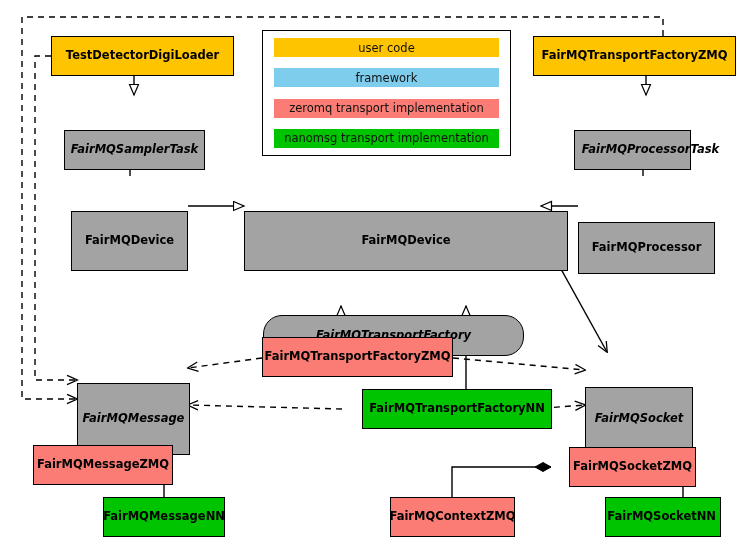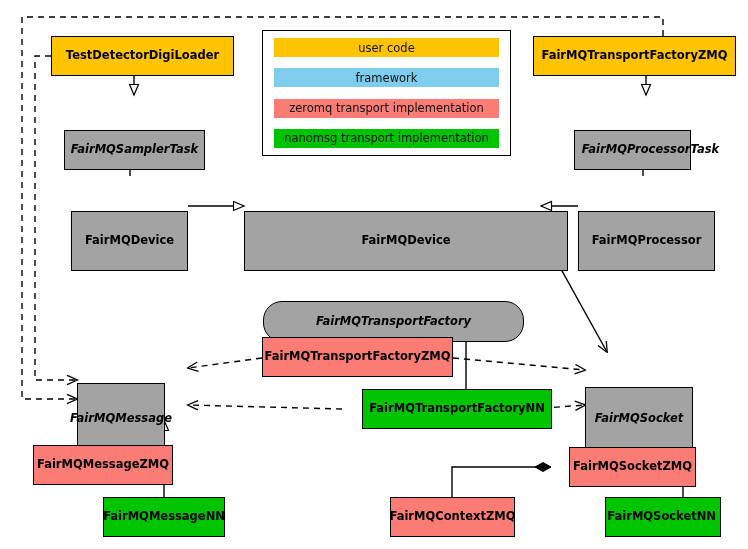--- a/index.html
+++ b/index.html
@@ -109,39 +109,39 @@
       </div>
       <div class="node framework ital" style="left: 64px; top: 95px; width: 141px; height: 40px;">
         <span>FairMQSamplerTask</span>
       </div>
       <div class="node framework bold" style="left: 71px; top: 176px; width: 117px; height: 60px;">
         <span>FairMQDevice</span>
       </div>
       <div class="node framework bold" style="left: 244px; top: 176px; width: 324px; height: 60px;">
         <span>FairMQDevice</span>
       </div>
-      <div class="node framework bold" style="left: 578px; top: 176px; width: 137px; height: 60px; text-align: center;">
+      <div class="node framework bold" style="left: 578px; top: 187px; width: 137px; height: 52px; text-align: center;">
         <span>FairMQProcessor</span>
       </div>
       <div class="node framework ital" style="left: 574px; top: 95px; width: 117px; height: 40px; padding-left: 40px;">
         <span>FairMQProcessorTask</span>
       </div>
       <div class="node user bold" style="left: 533px; top: 36px; width: 203px; height: 40px;">
         <span>FairMQTransportFactoryZMQ</span>
       </div>
-      <div class="node framework ital" style="left: 263px; top: 266px; width: 261px; height: 41px; border-radius: 19px;">
+      <div class="node framework ital" style="left: 263px; top: 280px; width: 261px; height: 41px; border-radius: 19px;">
         <span>FairMQTransportFactory</span>
       </div>
       <div class="node zmq bold" style="left: 262px; top: 337px; width: 191px; height: 40px; align-items: center;">
         <span>FairMQTransportFactoryZMQ</span>
       </div>
       <div class="node nn bold" style="left: 362px; top: 389px; width: 190px; height: 40px;">
         <span>FairMQTransportFactoryNN</span>
       </div>
-      <div class="node framework ital" style="left: 77px; top: 348px; width: 88px; height: 72px;">
+      <div class="node framework ital" style="left: 77px; top: 348px; width: 113px; height: 72px;">
         <span>FairMQMessage</span>
       </div>
       <div class="node zmq bold" style="left: 33px; top: 445px; width: 140px; height: 40px;">
         <span>FairMQMessageZMQ</span>
       </div>
       <div class="node nn bold" style="left: 103px; top: 497px; width: 122px; height: 40px;">
         <span>FairMQMessageNN</span>
       </div>
       <div class="node framework ital" style="left: 585px; top: 352px; width: 108px; height: 64px;">
         <span>FairMQSocket</span>

